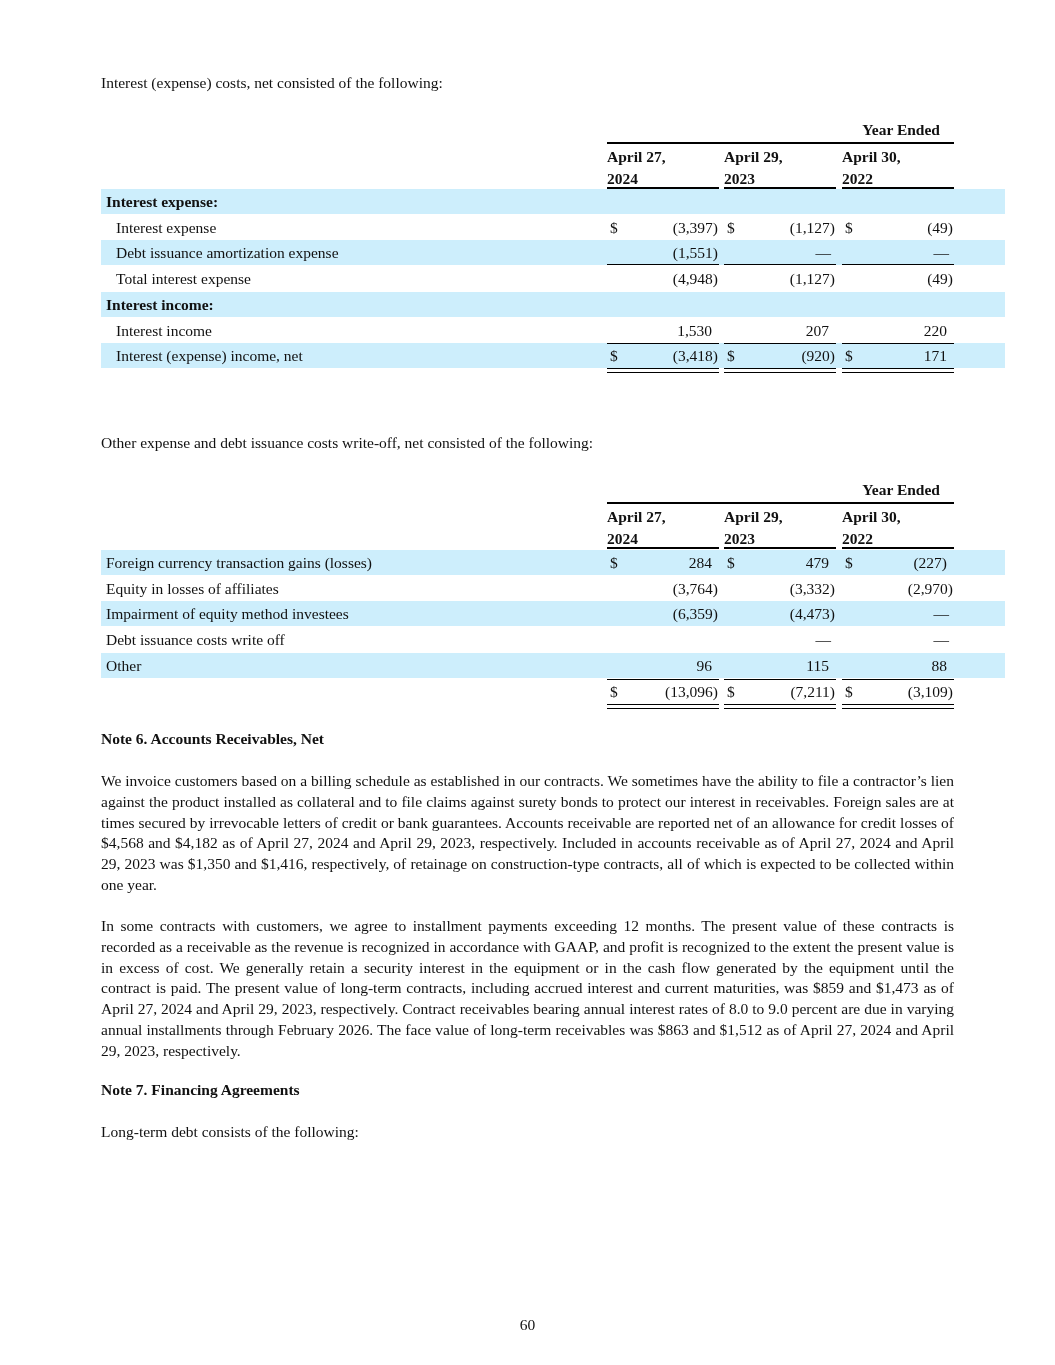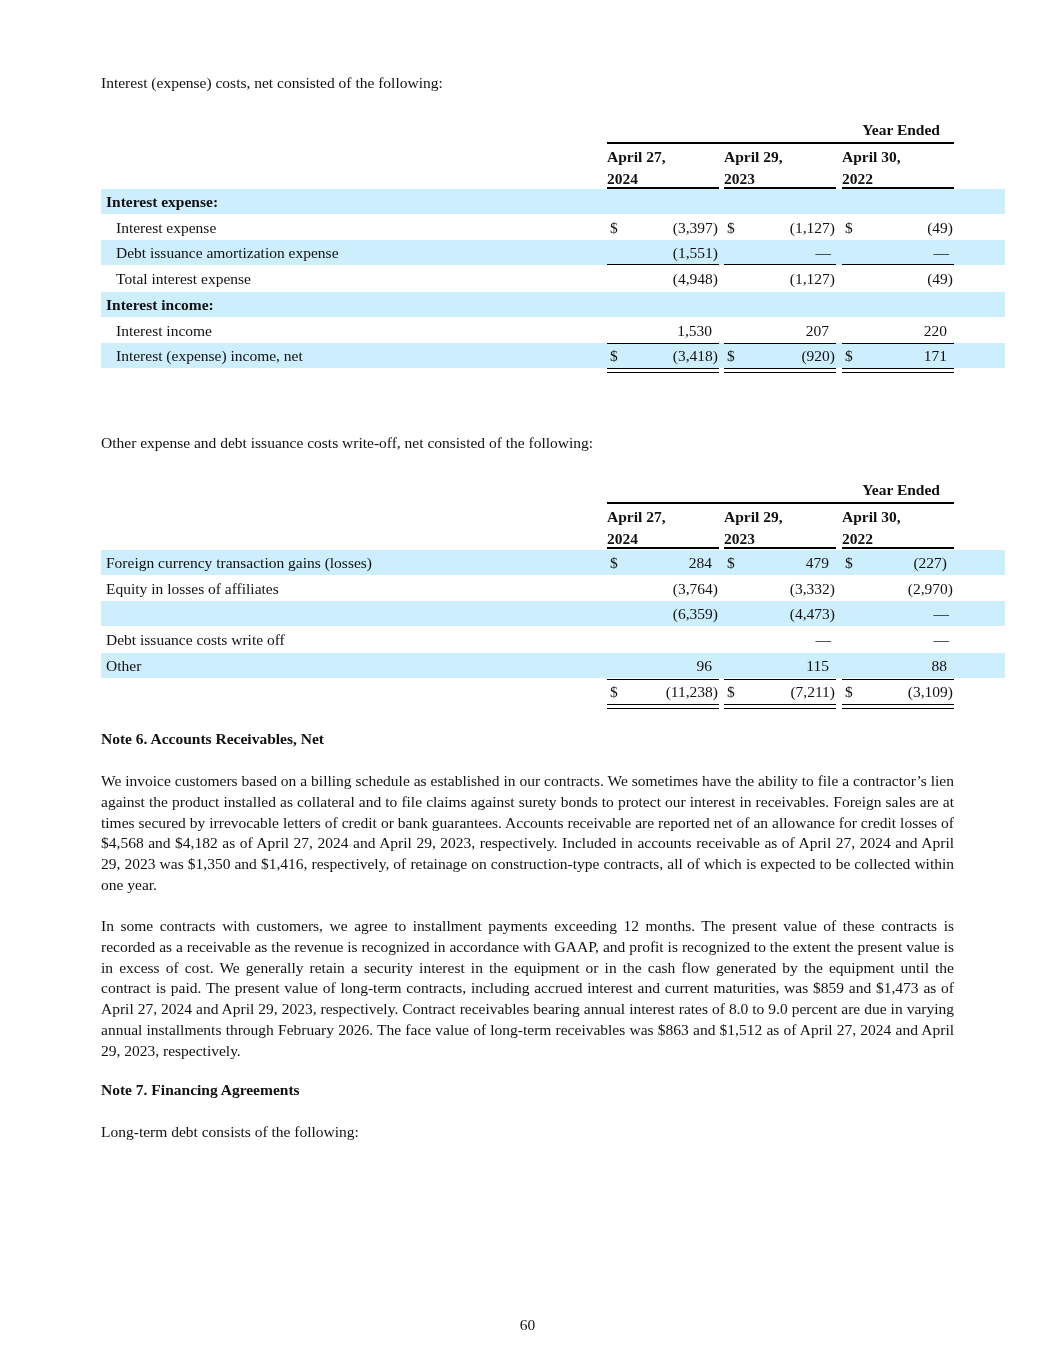--- a/index.html
+++ b/index.html
@@ -182,20 +182,21 @@
           <span class="val" style="right: 1px;">(3,764)</span>
         </div>
         <div class="cell c2">
           <span class="val" style="right: 1px;">(3,332)</span>
         </div>
         <div class="cell c3">
           <span class="val" style="right: 1px;">(2,970)</span>
         </div>
       </div>
       <div class="row shade" style="top: 601.4px;">
+        <span class="lbl">Impairment of equity method investees</span>
         <div class="cell c1">
           <span class="val" style="right: 1px;">(6,359)</span>
         </div>
         <div class="cell c2">
           <span class="val" style="right: 1px;">(4,473)</span>
         </div>
         <div class="cell c3">
           <span class="val" style="right: 5px;">—</span>
         </div>
       </div>
@@ -220,21 +221,21 @@
           <span class="val" style="right: 7px;">115</span>
         </div>
         <div class="cell c3">
           <span class="val" style="right: 7px;">88</span>
         </div>
       </div>
       <div class="row" style="top: 678.5px;">
         <span class="lbl"></span>
         <div class="cell c1">
           <span class="dol">$</span>
-          <span class="val" style="right: 1px;">(11,238)</span>
+          <span class="val" style="right: 1px;">(13,096)</span>
         </div>
         <div class="cell c2">
           <span class="dol">$</span>
           <span class="val" style="right: 1px;">(7,211)</span>
         </div>
         <div class="cell c3">
           <span class="dol">$</span>
           <span class="val" style="right: 1px;">(3,109)</span>
         </div>
       </div>

